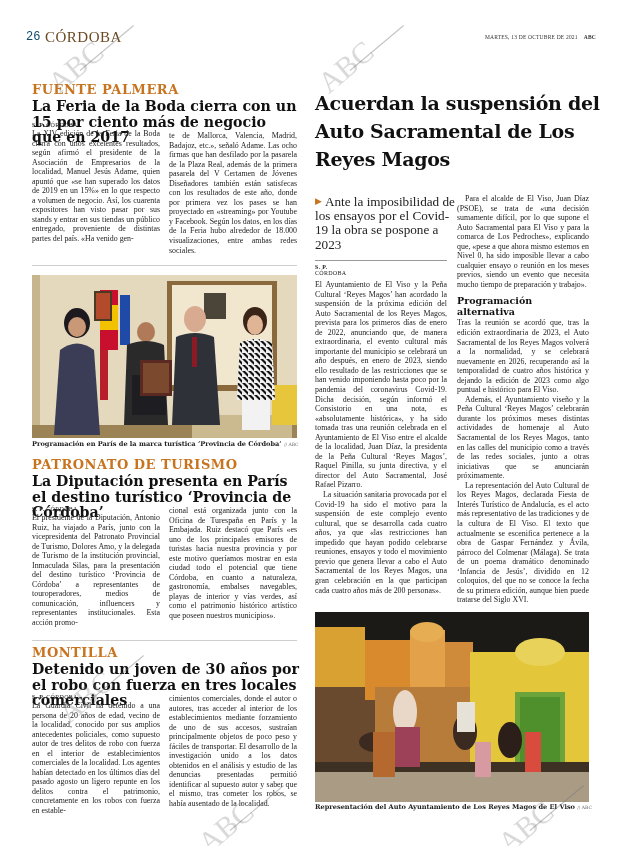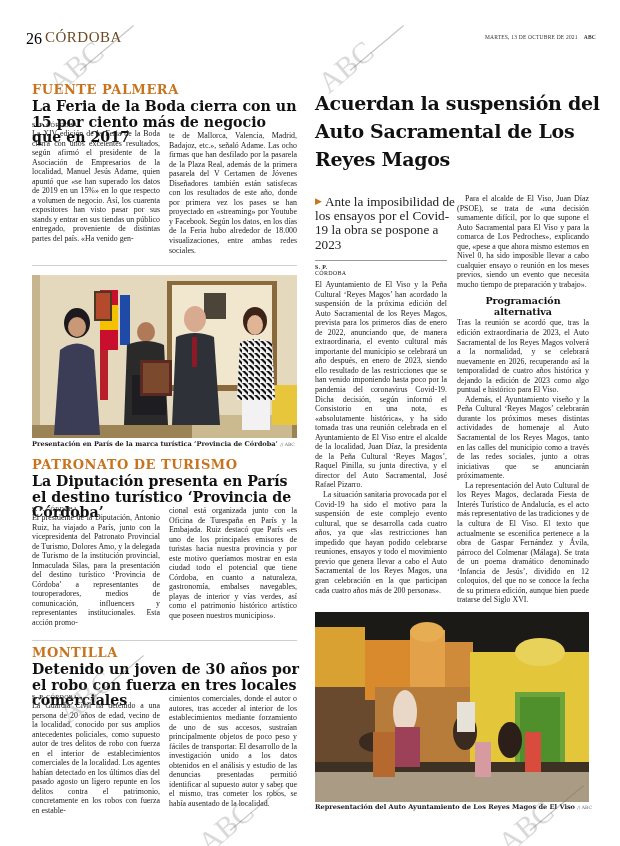--- a/index.html
+++ b/index.html
@@ -1,38 +1,38 @@
 <!DOCTYPE html>
 <html><head>
 <meta charset="utf-8">
 <style>
   html, body { margin: 0; padding: 0; background: #ffffff; }
   body { width: 620px; height: 846px; position: relative; overflow: hidden; font-family: "DejaVu Serif", "Liberation Serif", serif; color: #1a1a1a; }
   .header { position: absolute; left: 26px; top: 28px; width: 570px; height: 22px; }
-  .page-num { position: absolute; left: 0; top: 2px; font-family: Liberation Serif, serif; font-size: 16px; color: #000000; }
+  .page-num { position: absolute; left: 0; top: 2px; font-family: Liberation Mono, monospace; font-size: 12px; color: #0c4a6e; }
   .section { position: absolute; left: 19px; top: 1px; font-family: "Liberation Serif", serif; font-size: 15px; color: #6b4a22; letter-spacing: 0.5px; }
   .dateline { position: absolute; right: 0; top: 6px; font-family: "Liberation Serif", serif; font-size: 5.5px; color: #333; letter-spacing: 0.2px; }
   .dateline b { margin-left: 6px; font-weight: bold; }
 
   .kicker { font-family: "DejaVu Serif", serif; font-weight: bold; font-size: 13px; color: #c8731e; letter-spacing: 0.5px; text-transform: uppercase; }
   .hl { font-family: "DejaVu Serif", serif; font-weight: bold; color: #111; }
   .byline { font-family: "Liberation Serif", serif; font-size: 6px; color: #222; letter-spacing: 0.3px; }
   .byline b { font-weight: bold; }
   .body-text { font-family: "Liberation Serif", serif; font-size: 7.9px; line-height: 9.55px; text-align: justify; color: #222; margin: 0; }
   .indent { text-indent: 8px; }
   .col { position: absolute; }
   .rule { position: absolute; height: 1px; background: #cfcfcf; }
   .caption { font-family: "DejaVu Serif", serif; font-weight: bold; font-size: 6.6px; color: #222; }
   .caption .credit { font-weight: normal; font-size: 4.5px; color: #666; }
 
   .photo { position: absolute; overflow: hidden; }
   .watermark { position: absolute; font-family: "Liberation Serif", serif; font-size: 30px; color: rgba(120,120,120,0.28); transform: rotate(-40deg); pointer-events: none; }
   .wm-line { position: absolute; height: 1px; background: rgba(120,120,120,0.45); transform-origin: left center; transform: rotate(-40deg); pointer-events: none; }
 
-  .subhead { font-family: "DejaVu Serif", serif; font-weight: bold; font-size: 9.5px; color: #111; margin: 0 0 1px 0; text-align: center; }
+  .subhead { font-family: "DejaVu Serif", serif; font-weight: bold; font-size: 9.5px; color: #111; margin: 0 0 1px 0; }
   .dek { font-family: "Liberation Serif", serif; font-size: 13.2px; line-height: 14.2px; color: #222; }
   .dek .tri { color: #c8731e; font-size: 9px; vertical-align: 2px; margin-right: 3px; }
 </style>
 </head>
 <body>
 
 <div class="header">
   <span class="page-num">26</span>
   <span class="section">CÓRDOBA</span>
   <span class="dateline"><span>MARTES, 13 DE OCTUBRE DE 2021</span><b>ABC</b></span>
@@ -89,21 +89,21 @@
     <rect x="210" y="125" width="28" height="30" fill="#f2f2f2"></rect>
     <defs>
       <pattern id="hound" width="6" height="6" patternUnits="userSpaceOnUse">
         <rect width="6" height="6" fill="#f0f0f0"></rect>
         <path d="M0 0 L3 0 L6 3 L6 6 L3 3 Z" fill="#111"></path>
       </pattern>
     </defs>
   </svg>
 </div>
 <div class="col caption" style="left:32px; top:440px; width:280px;">
-  <span>Presentación en París de la marca turística ‘Provincia de Córdoba’</span>
+  <span>Programación en París de la marca turística ‘Provincia de Córdoba’</span>
   <span class="credit">// ABC</span>
 </div>
 
 <div class="col" style="left:32px; top:457px; width:270px;">
   <div class="kicker">PATRONATO DE TURISMO</div>
   <div class="hl" style="font-size:14.2px; line-height:15.5px; margin-top:2px;">La Diputación presenta en París el destino turístico ‘Provincia de Córdoba’</div>
 </div>
 <div class="col" style="left:32px; top:506px; width:128px;">
   <div class="byline"><b>S. P.</b> <span>CÓRDOBA</span></div>
   <p class="body-text" style="margin-top:1px;">El presidente de la Diputación, Antonio Ruiz, ha viajado a París, junto con la vicepresidenta del Patronato Provincial de Turismo, Dolores Amo, y la delegada de Turismo de la institución provincial, Inmaculada Silas, para la presentación del destino turístico ‘Provincia de Córdoba’ a representantes de touroperadores, medios de comunicación, influencers y representantes institucionales. Esta acción promo-</p>

